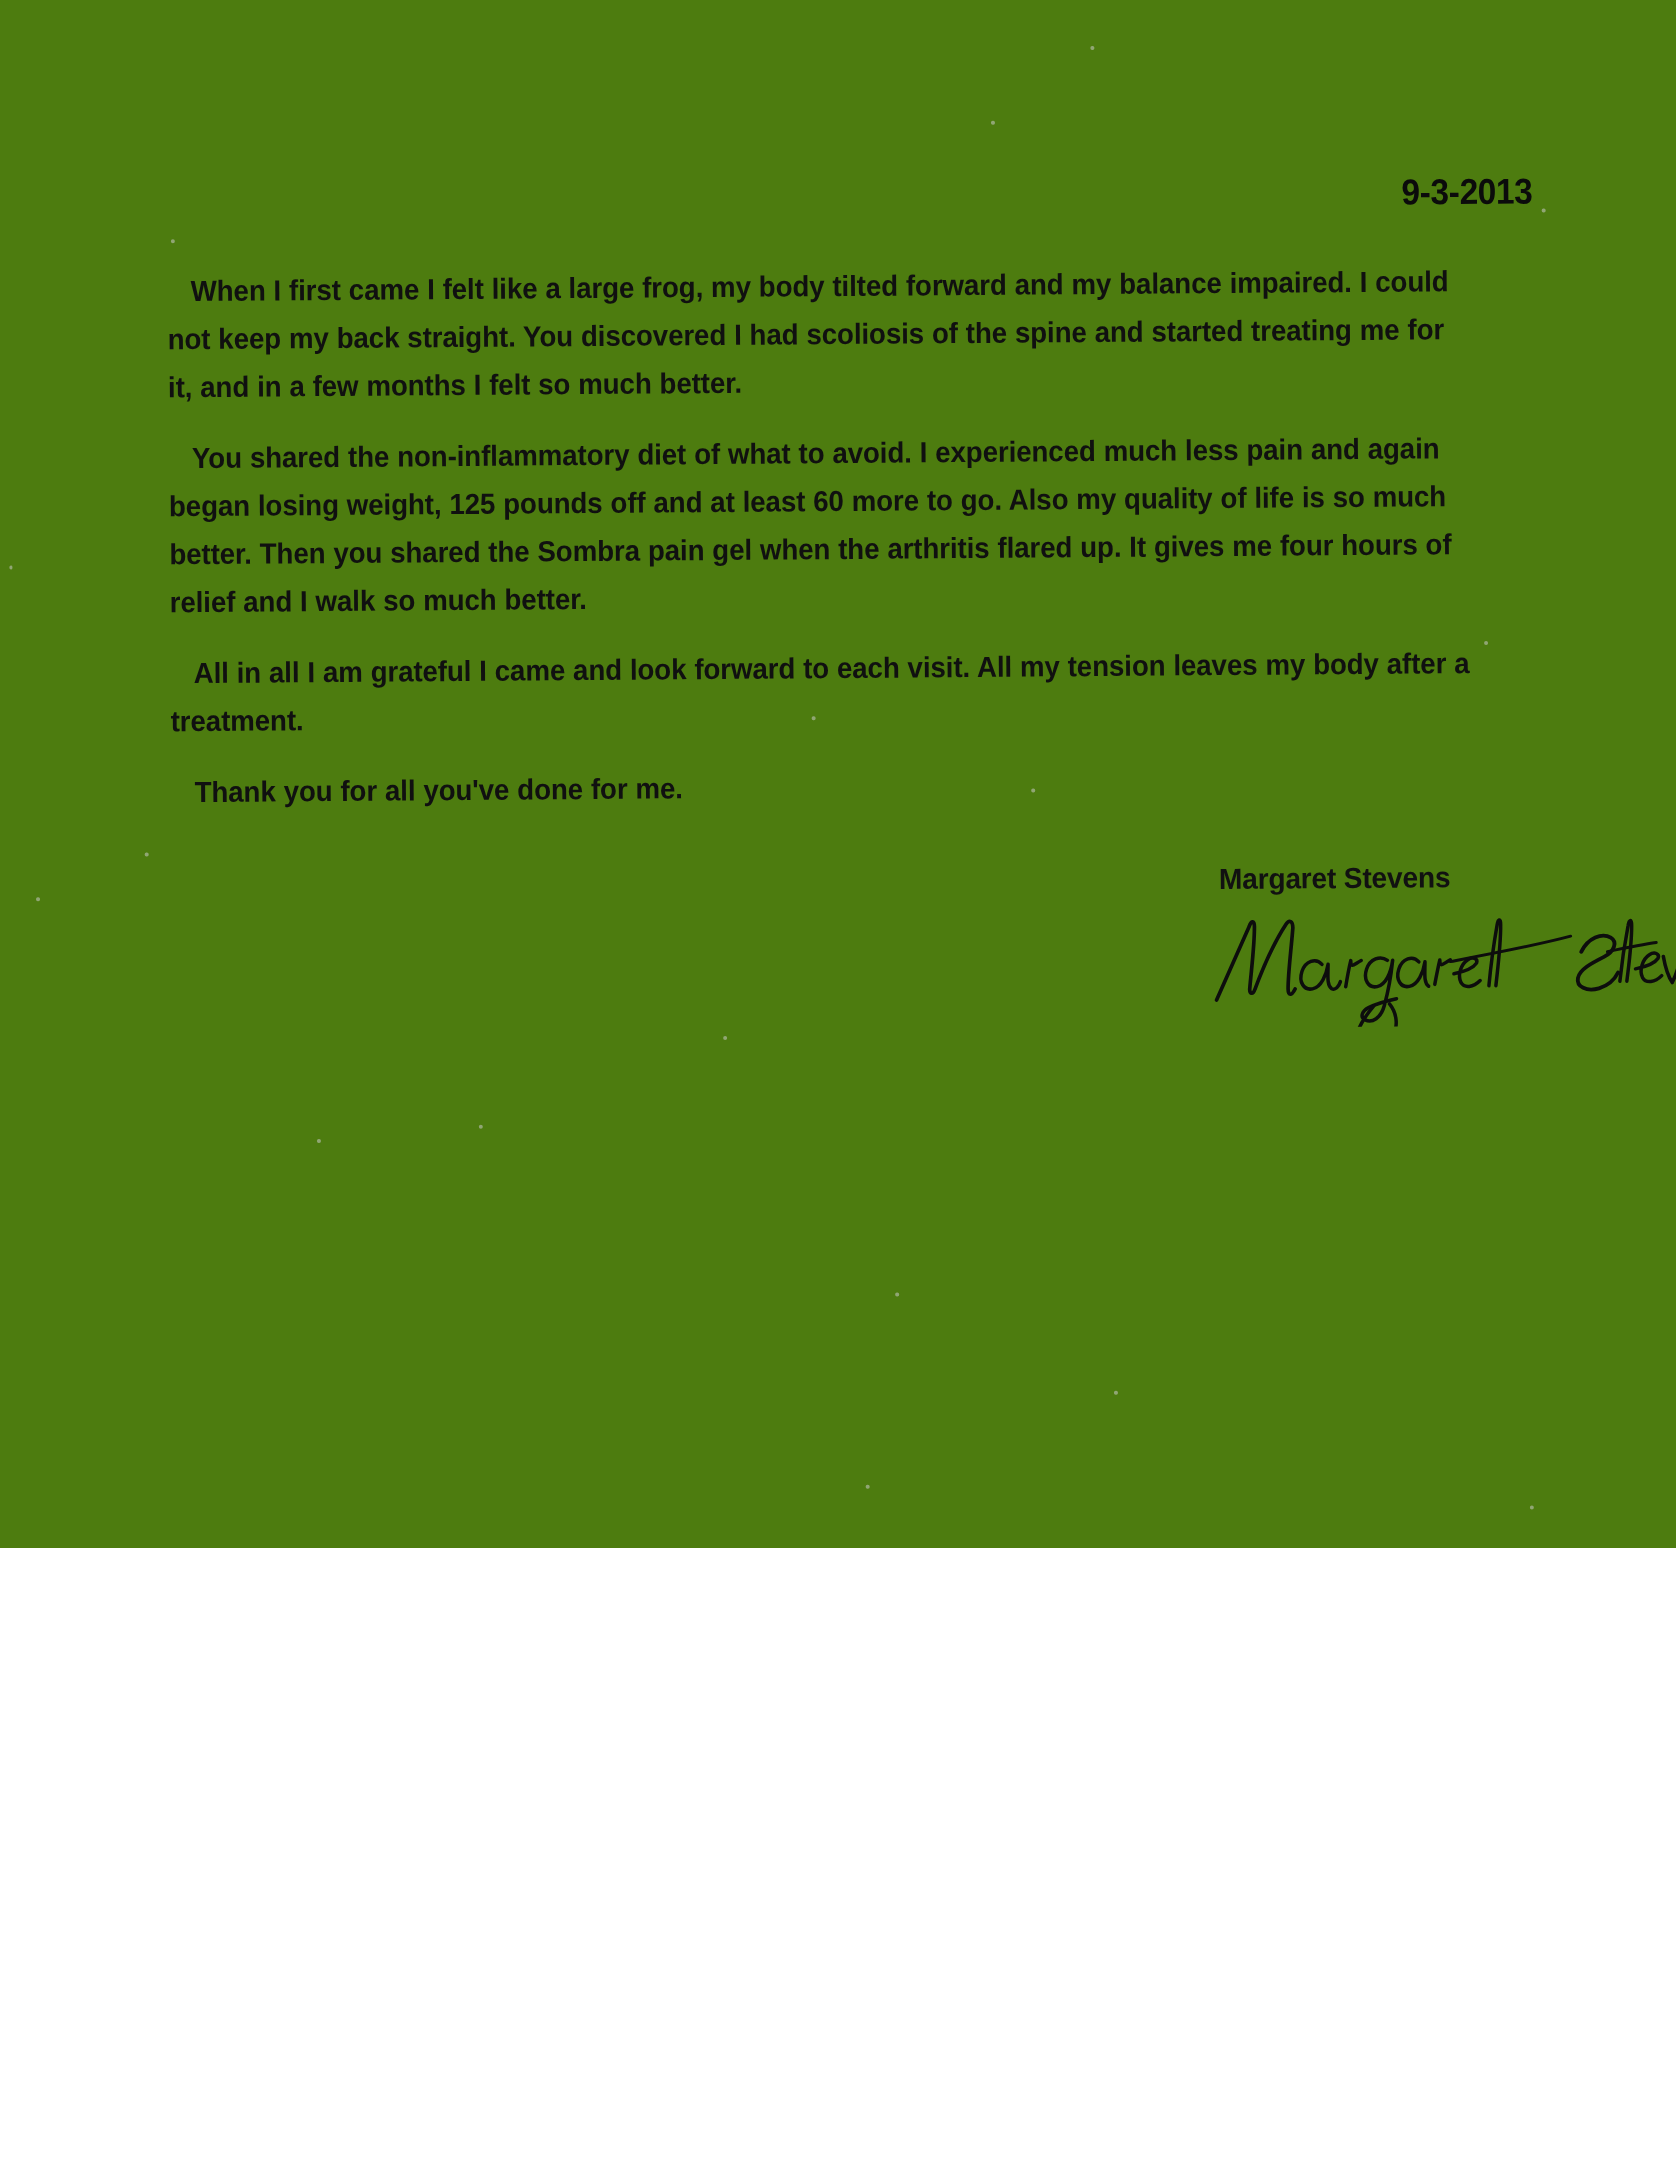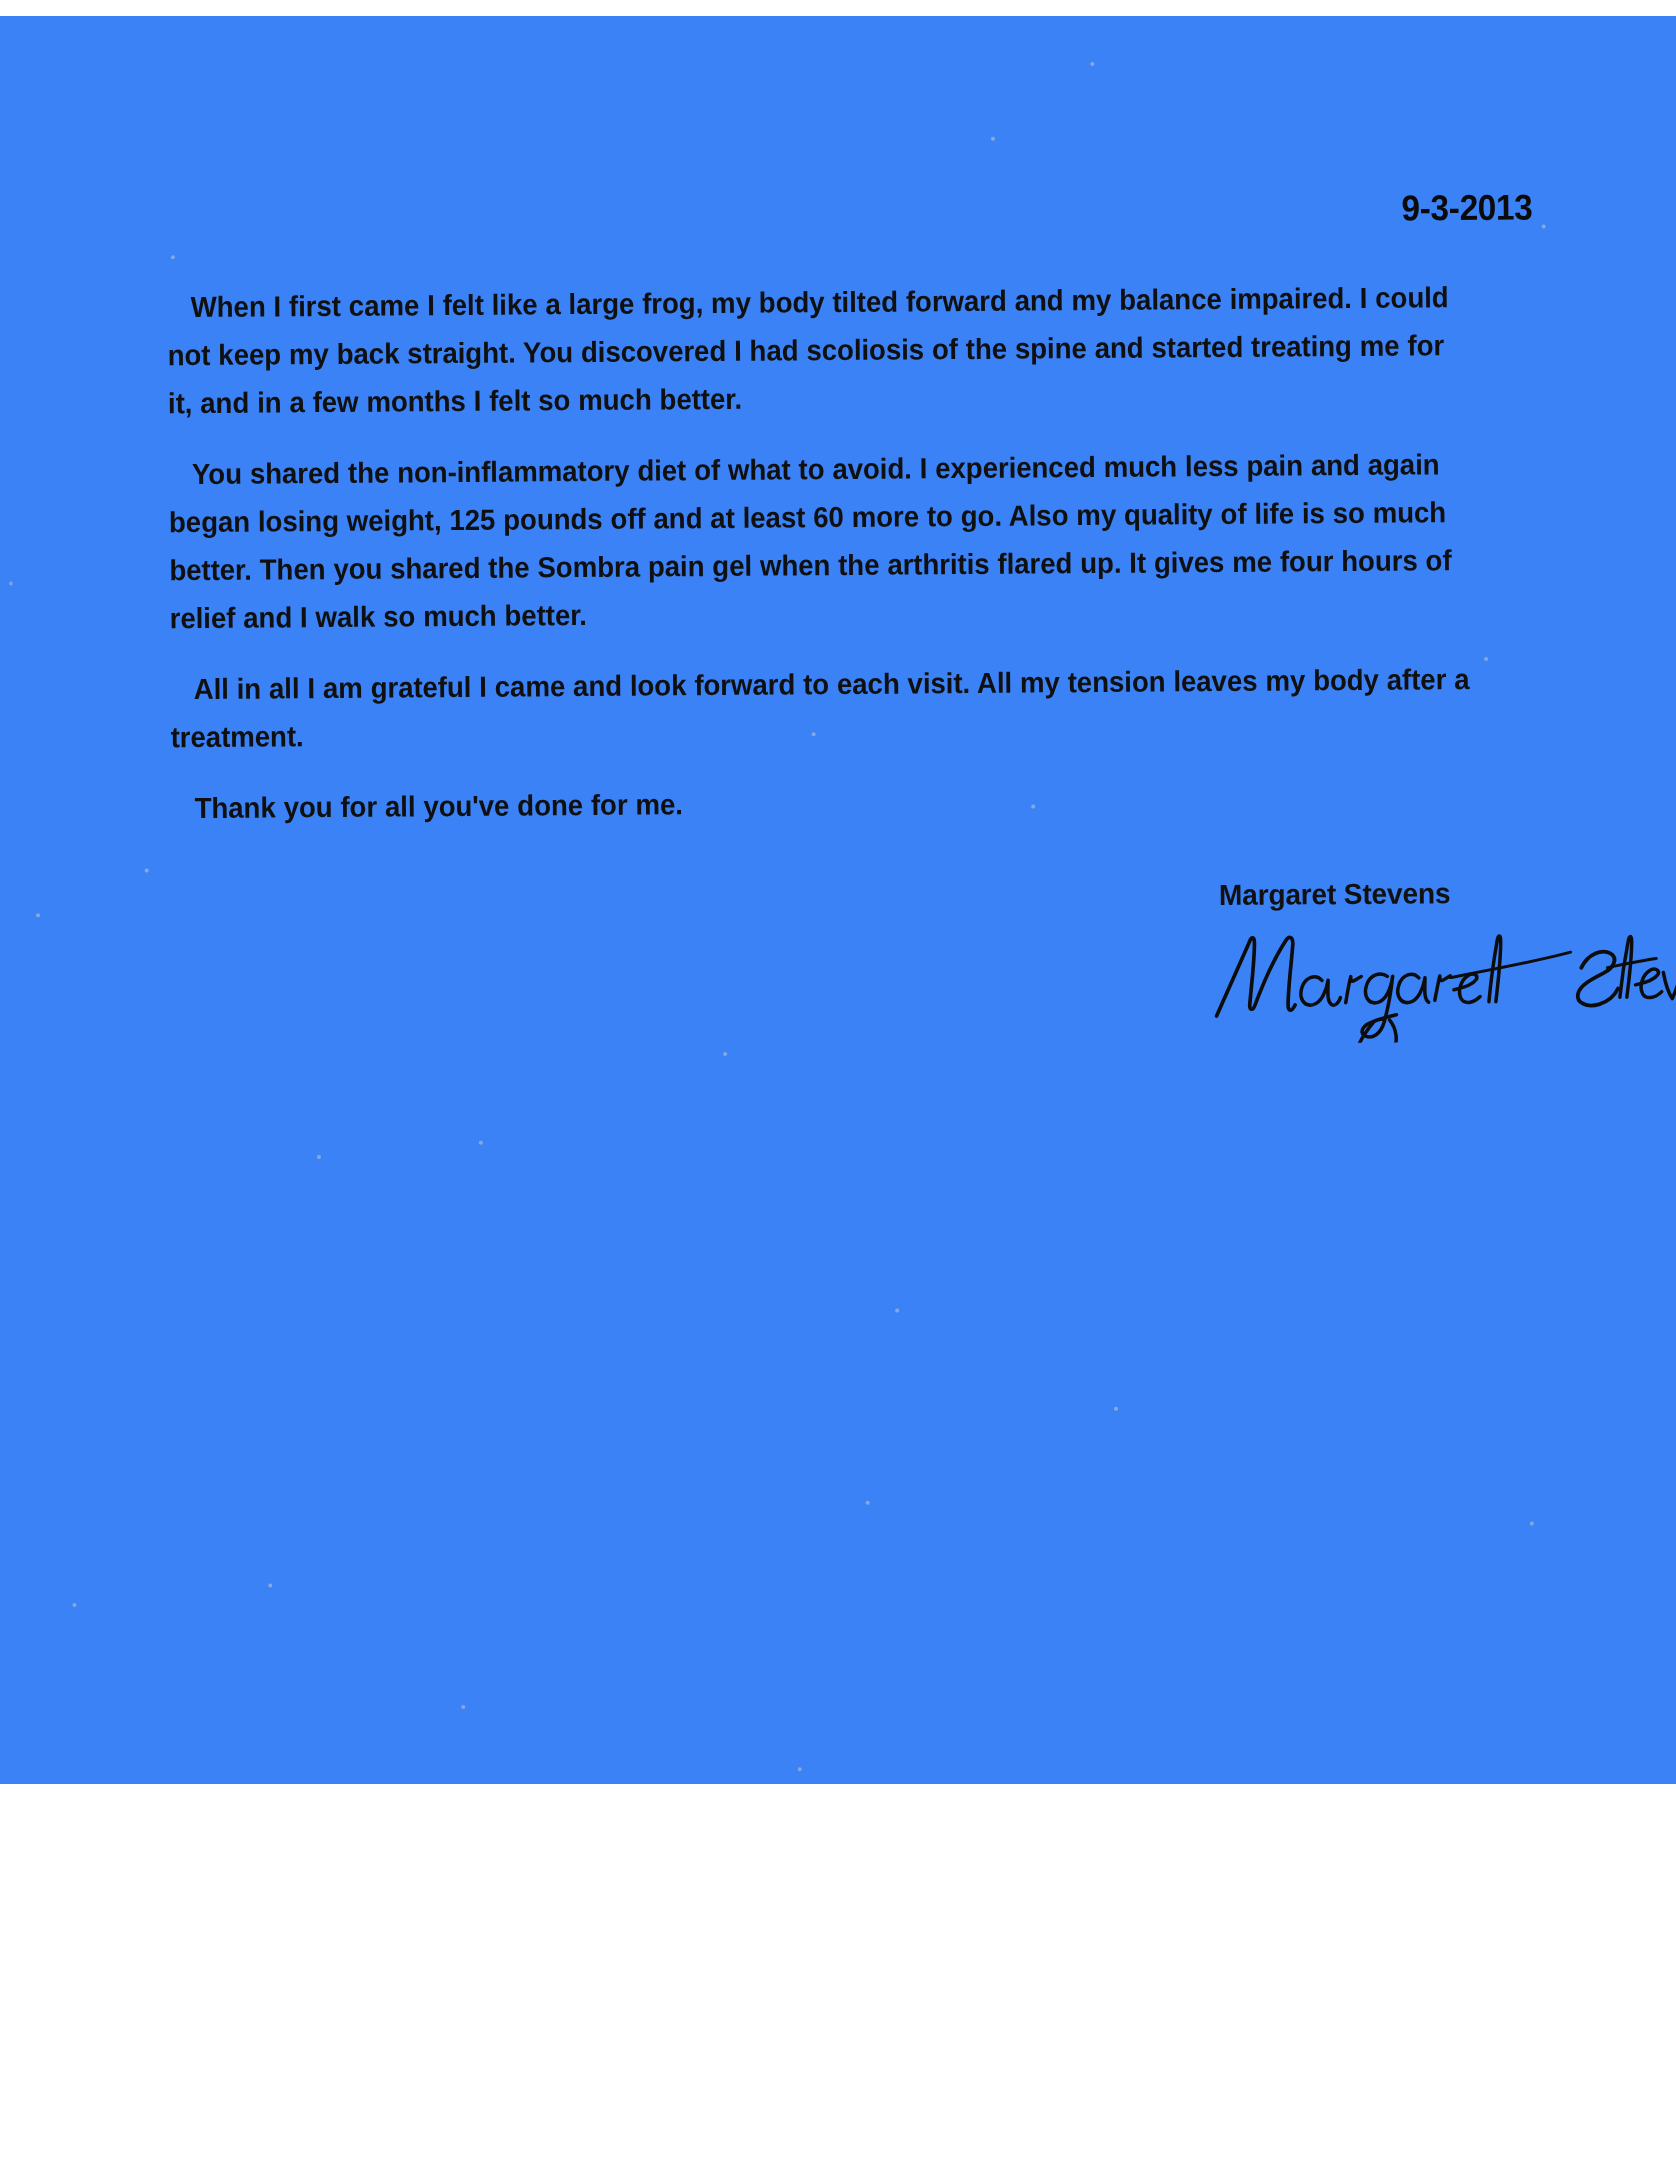--- a/index.html
+++ b/index.html
@@ -3,25 +3,24 @@
 <meta charset="utf-8">
 <style>
   html, body {
     margin: 0;
     padding: 0;
     background: #ffffff;
   }
   .page {
     position: relative;
     width: 1677px;
-    height: 1768px;
-    background: #3b82f6;
+    height: 1548px;
+    background: #4d7c0f;
     overflow: hidden;
     font-family: "Liberation Sans", sans-serif;
-    margin-top: 16px;
     -webkit-font-smoothing: antialiased;
   }
   
   .ink {
     position: absolute;
     left: 0;
     top: 0;
     width: 1677px;
     height: 2184px;
     transform: rotate(-0.45deg);

